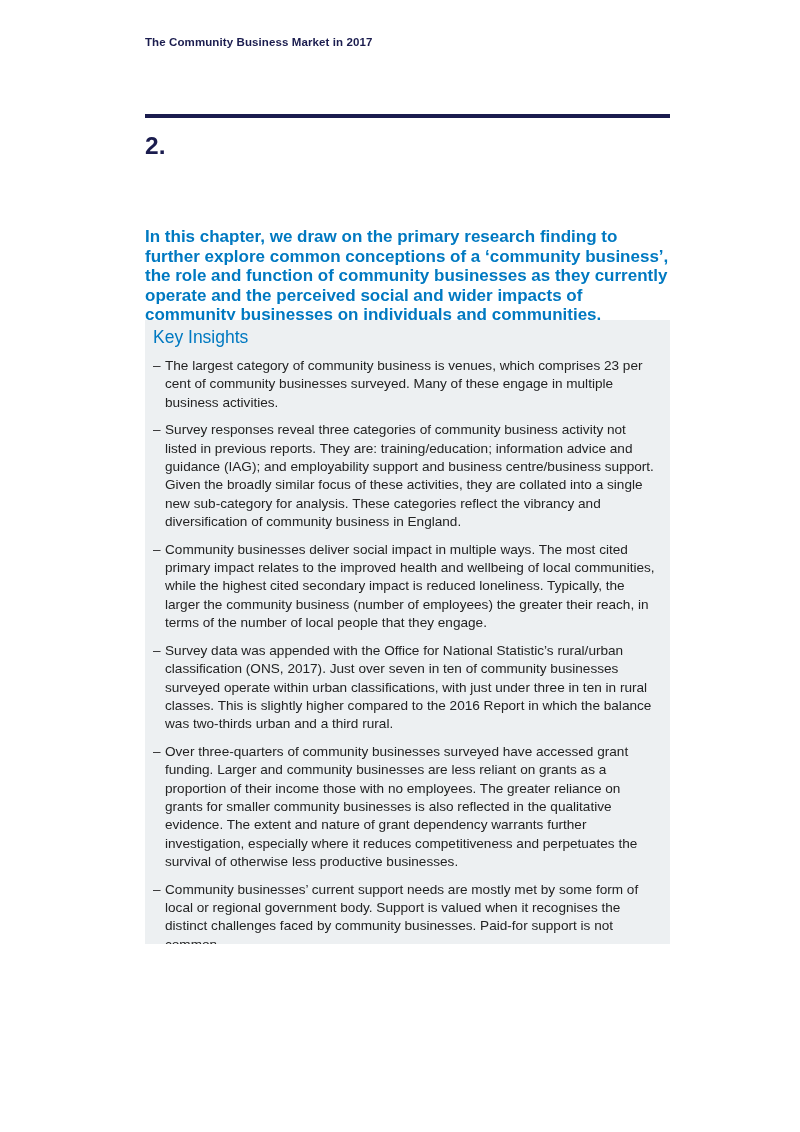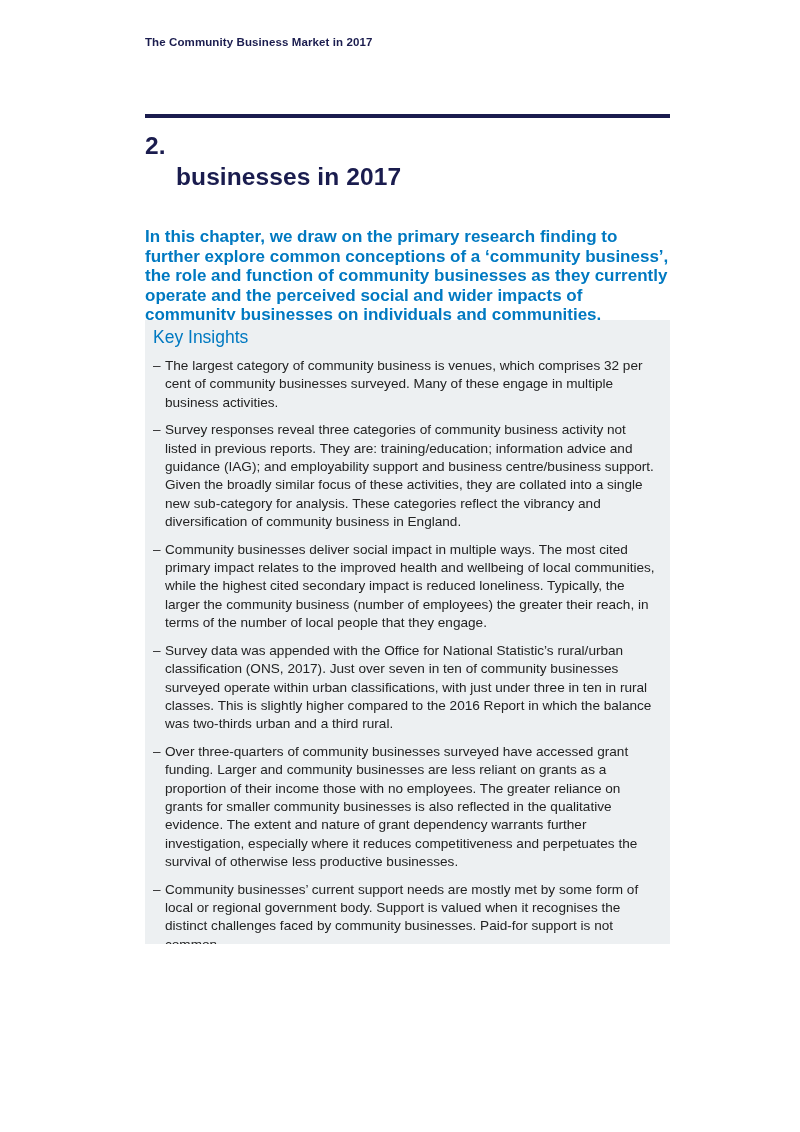--- a/index.html
+++ b/index.html
@@ -112,32 +112,31 @@
 <div class="page">
 
   <div class="running-head">The Community Business Market in 2017</div>
 
   <div class="header-rule"></div>
 
   <h1 class="chapter-title">
     <span class="chapter-num">2.</span>
     <span class="chapter-text">
       <br>
-      <span>businesses in 2017</span>
     </span>
   </h1>
 
   <p class="intro">In this chapter, we draw on the primary research finding to further explore common conceptions of a ‘community business’, the role and function of community businesses as they currently operate and the perceived social and wider impacts of community businesses on individuals and communities.</p>
 
   <section class="insights-box">
     <h2 class="insights-heading">Key Insights</h2>
     <div id="bullet-list">
         <div class="bullet">
           <span class="marker">–</span>
-          <span class="btext">The largest category of community business is venues, which comprises 32 per cent of community businesses surveyed. Many of these engage in multiple business activities.</span>
+          <span class="btext">The largest category of community business is venues, which comprises 23 per cent of community businesses surveyed. Many of these engage in multiple business activities.</span>
         </div>
         <div class="bullet">
           <span class="marker">–</span>
           <span class="btext">Survey responses reveal three categories of community business activity not listed in previous reports. They are: training/education; information advice and guidance (IAG); and employability support and business centre/business support. Given the broadly similar focus of these activities, they are collated into a single new sub-category for analysis. These categories reflect the vibrancy and diversification of community business in England.</span>
         </div>
         <div class="bullet">
           <span class="marker">–</span>
           <span class="btext">Community businesses deliver social impact in multiple ways. The most cited primary impact relates to the improved health and wellbeing of local communities, while the highest cited secondary impact is reduced loneliness. Typically, the larger the community business (number of employees) the greater their reach, in terms of the number of local people that they engage.</span>
         </div>
         <div class="bullet">

